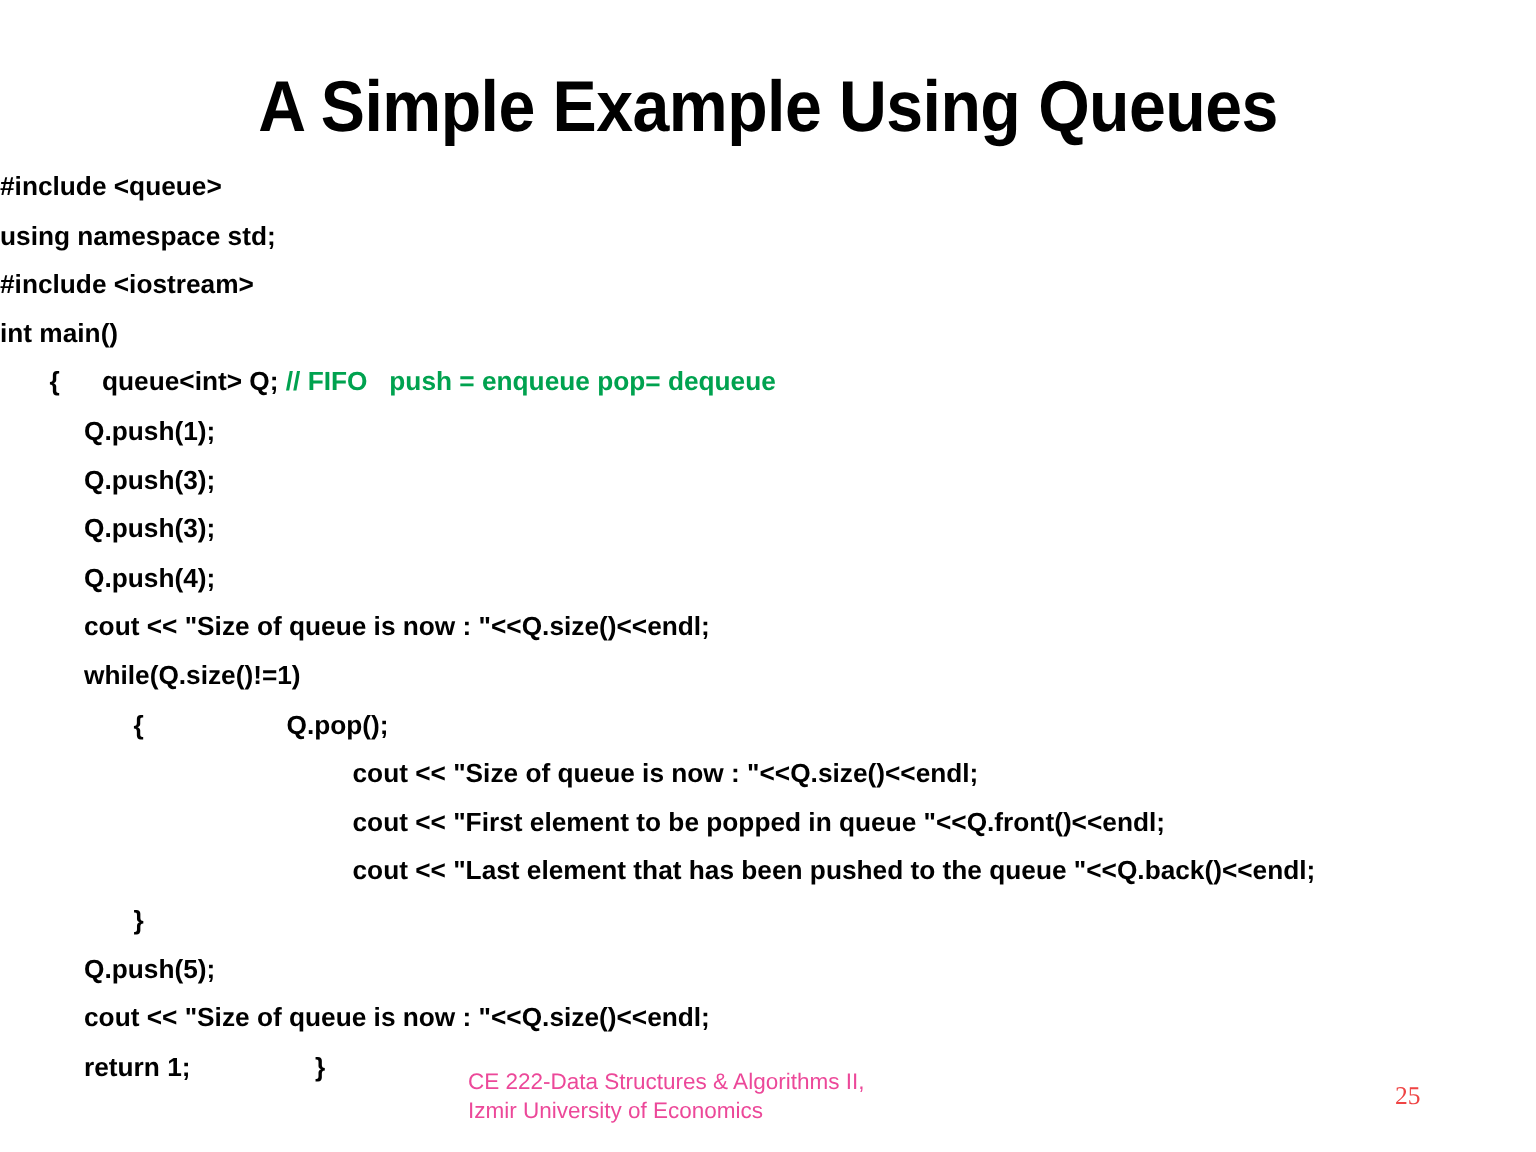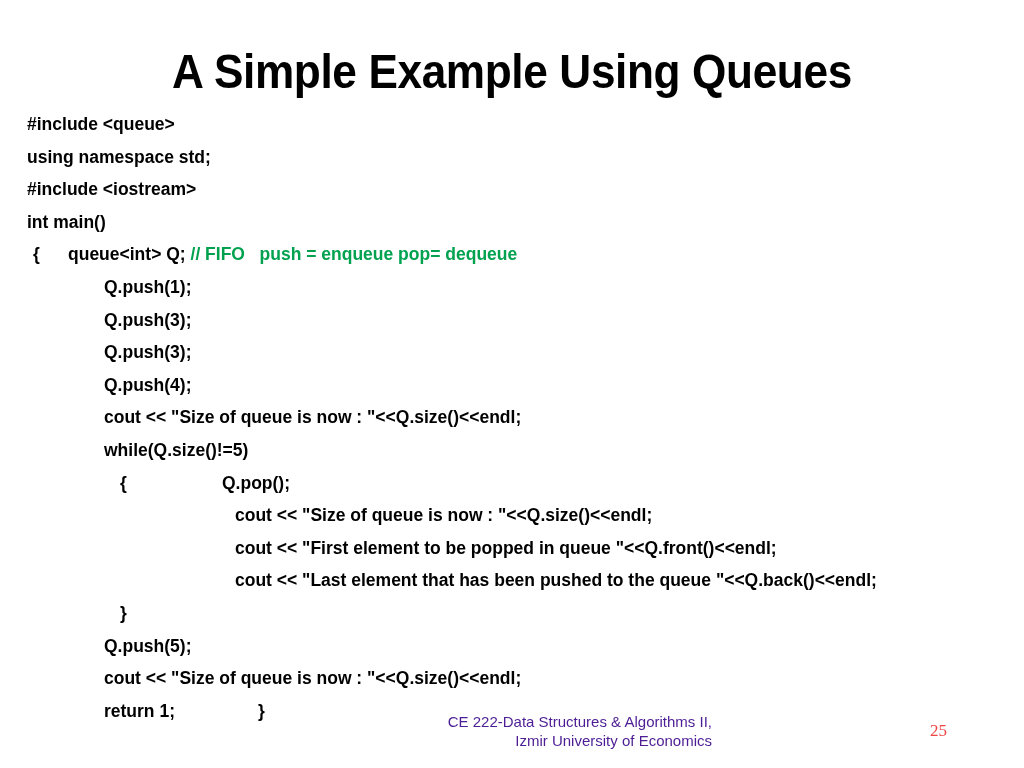--- a/index.html
+++ b/index.html
@@ -53,24 +53,24 @@
     font-weight: bold;
     font-size: 17.5px;
     line-height: 32.6px;
     color: #000000;
     white-space: pre;
   }
   .code-line .seg {
     white-space: pre;
   }
   
-  .ind-0  { padding-left: 27px; }
+  .ind-0  { }
   .ind-br { padding-left: 33px; }   
-  .ind-1  { padding-left: 104px; }   
-  .ind-2br{ padding-left: 120px; }  
+  .ind-1  { padding-left: 56px; }   
+  .ind-2br{ padding-left: 89px; }  
   .ind-2  { padding-left: 235px; }  
 
   .brace-col {
     display: inline-block;
     width: 35px;
   }
   .brace-col-wide {
     display: inline-block;
     width: 102px;
   }
@@ -82,25 +82,25 @@
   .comment {
     color: #00A24F;
   }
 
   
   .footer {
     position: absolute;
     left: 312px;
     top: 712px;
     width: 400px;
-    text-align: right;
+    text-align: left;
     font-family: "Liberation Sans", sans-serif;
     font-size: 15px;
     line-height: 19px;
-    color: #4c1d95;
+    color: #ec4899;
   }
   .footer-line2 {
     display: block;
   }
   .page-number {
     position: absolute;
     left: 930px;
     top: 721px;
     width: 40px;
     text-align: left;
@@ -132,21 +132,21 @@
     <div class="code-line ind-1"><span class="seg">Q.push(1);</span></div>
 
     <div class="code-line ind-1"><span class="seg">Q.push(3);</span></div>
 
     <div class="code-line ind-1"><span class="seg">Q.push(3);</span></div>
 
     <div class="code-line ind-1"><span class="seg">Q.push(4);</span></div>
 
     <div class="code-line ind-1"><span class="seg">cout &lt;&lt; "Size of queue is now : "&lt;&lt;Q.size()&lt;&lt;endl;</span></div>
 
-    <div class="code-line ind-1"><span class="seg">while(Q.size()!=5)</span></div>
+    <div class="code-line ind-1"><span class="seg">while(Q.size()!=1)</span></div>
 
     <div class="code-line ind-2br"><span class="brace-col-wide">{</span><span class="seg">Q.pop();</span></div>
 
     <div class="code-line ind-2"><span class="seg">cout &lt;&lt; "Size of queue is now : "&lt;&lt;Q.size()&lt;&lt;endl;</span></div>
 
     <div class="code-line ind-2"><span class="seg">cout &lt;&lt; "First element to be popped in queue "&lt;&lt;Q.front()&lt;&lt;endl;</span></div>
 
     <div class="code-line ind-2"><span class="seg">cout &lt;&lt; "Last element that has been pushed to the queue "&lt;&lt;Q.back()&lt;&lt;endl;</span></div>
 
     <div class="code-line ind-2br"><span class="seg">}</span></div>

